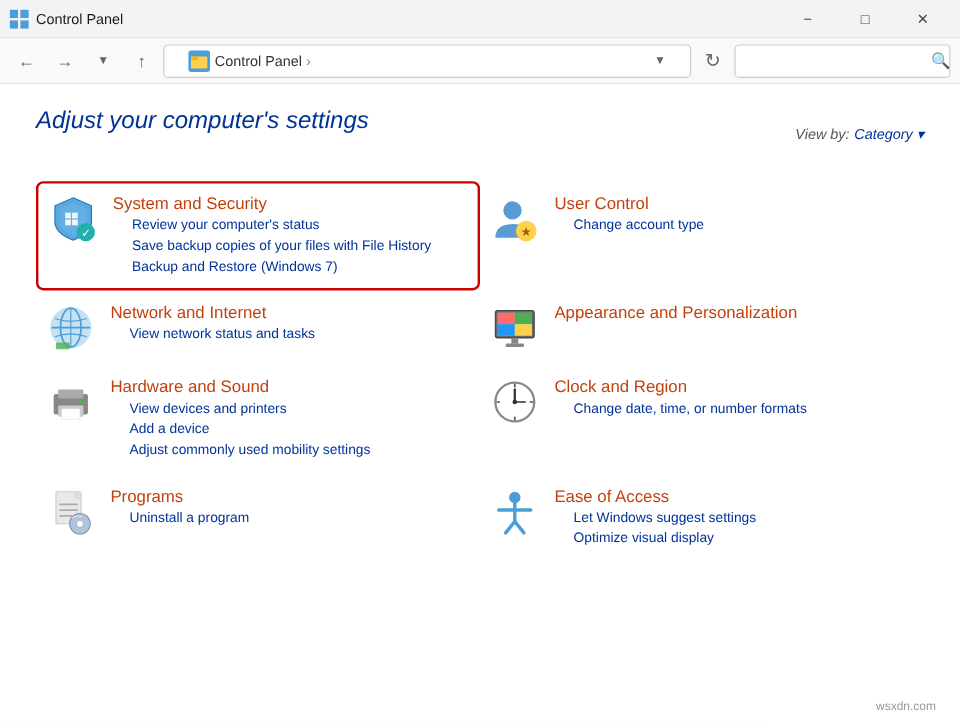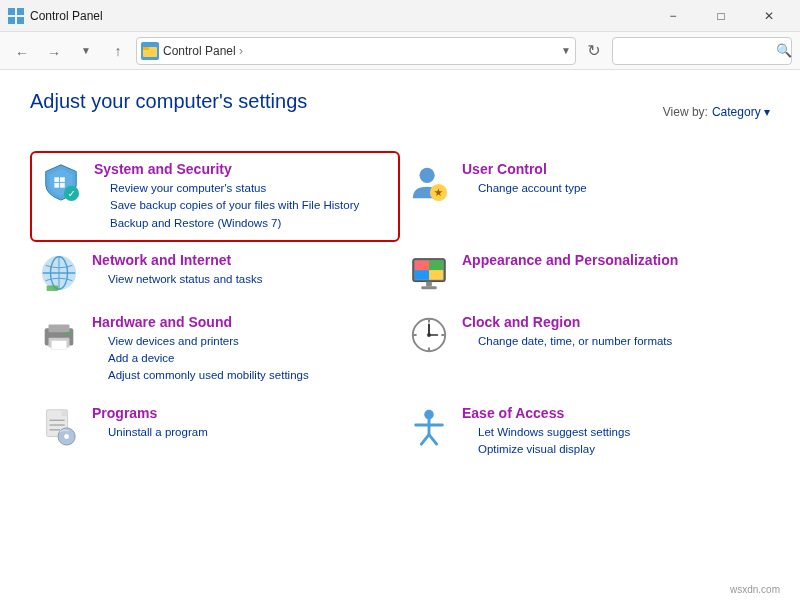--- a/index.html
+++ b/index.html
@@ -77,21 +77,21 @@
       color: #666;
     }
     .address-bar {
       flex: 1;
       height: 28px;
       background: white;
       border: 1px solid #ccc;
       border-radius: 4px;
       display: flex;
       align-items: center;
-      padding: 0 4px;
+      padding: 0 20px;
       gap: 4px;
       justify-content: center;
     }
     .address-icon {
       width: 18px;
       height: 18px;
       background: #4a9eda;
       border-radius: 2px;
       flex-shrink: 0;
       display: flex;
@@ -180,22 +180,22 @@
       height: 42px;
       flex-shrink: 0;
       display: flex;
       align-items: center;
       justify-content: center;
     }
 
     .cat-content { flex: 1; }
     .cat-title {
       font-size: 14px;
-      color: #a21caf;
-      font-weight: 700;
+      color: #c2410c;
+      font-weight: 400;
       margin-bottom: 3px;
     }
     .cat-link {
       font-size: 11.5px;
       color: #003399;
       display: block;
       cursor: pointer;
       line-height: 1.5;
       padding-left: 16px;
     }
@@ -267,21 +267,21 @@
 
   <div class="search-bar">
     <input class="search-input" type="text" placeholder="" style="">
     <span style="color:#888; font-size:13px;">🔍</span>
   </div>
 </div>
 
 <div class="content">
   <div class="content-wrapper">
 
-    <div style="display:flex; justify-content:space-between; align-items:center; margin-bottom:18px;">
+    <div style="display:flex; justify-content:space-between; align-items:center; margin-bottom:18px;font-style:italic;">
       <h1 class="page-title">Adjust your computer's settings</h1>
       <div style="font-size:12px; color:#555; display:flex; align-items:flex-end; gap:4px;">
         <span>View by:</span>
         <span style="color:#003399; cursor:pointer;">Category ▾</span>
       </div>
     </div>
 
     <div class="categories-grid">
 
       <div class="category-item highlighted">

